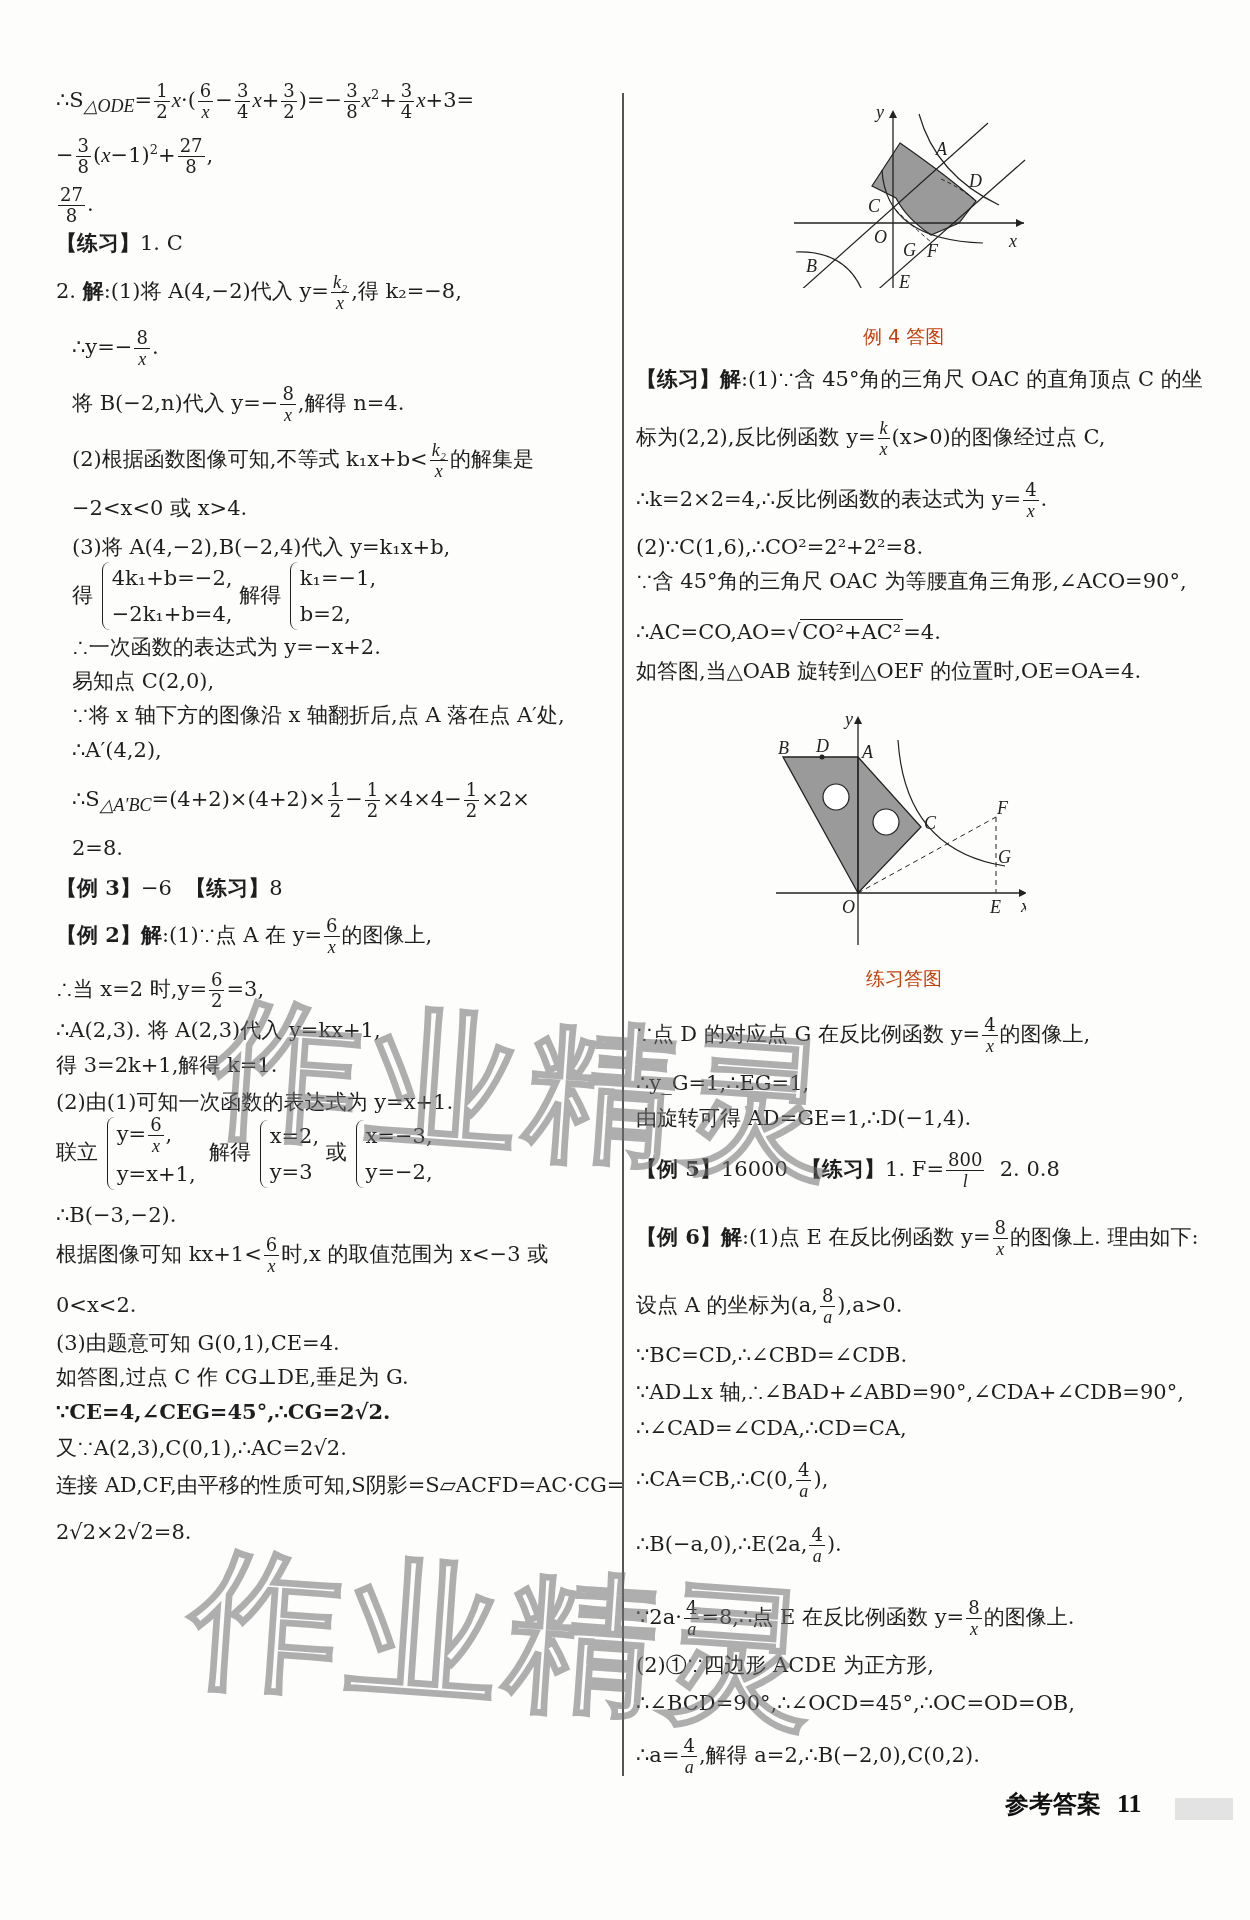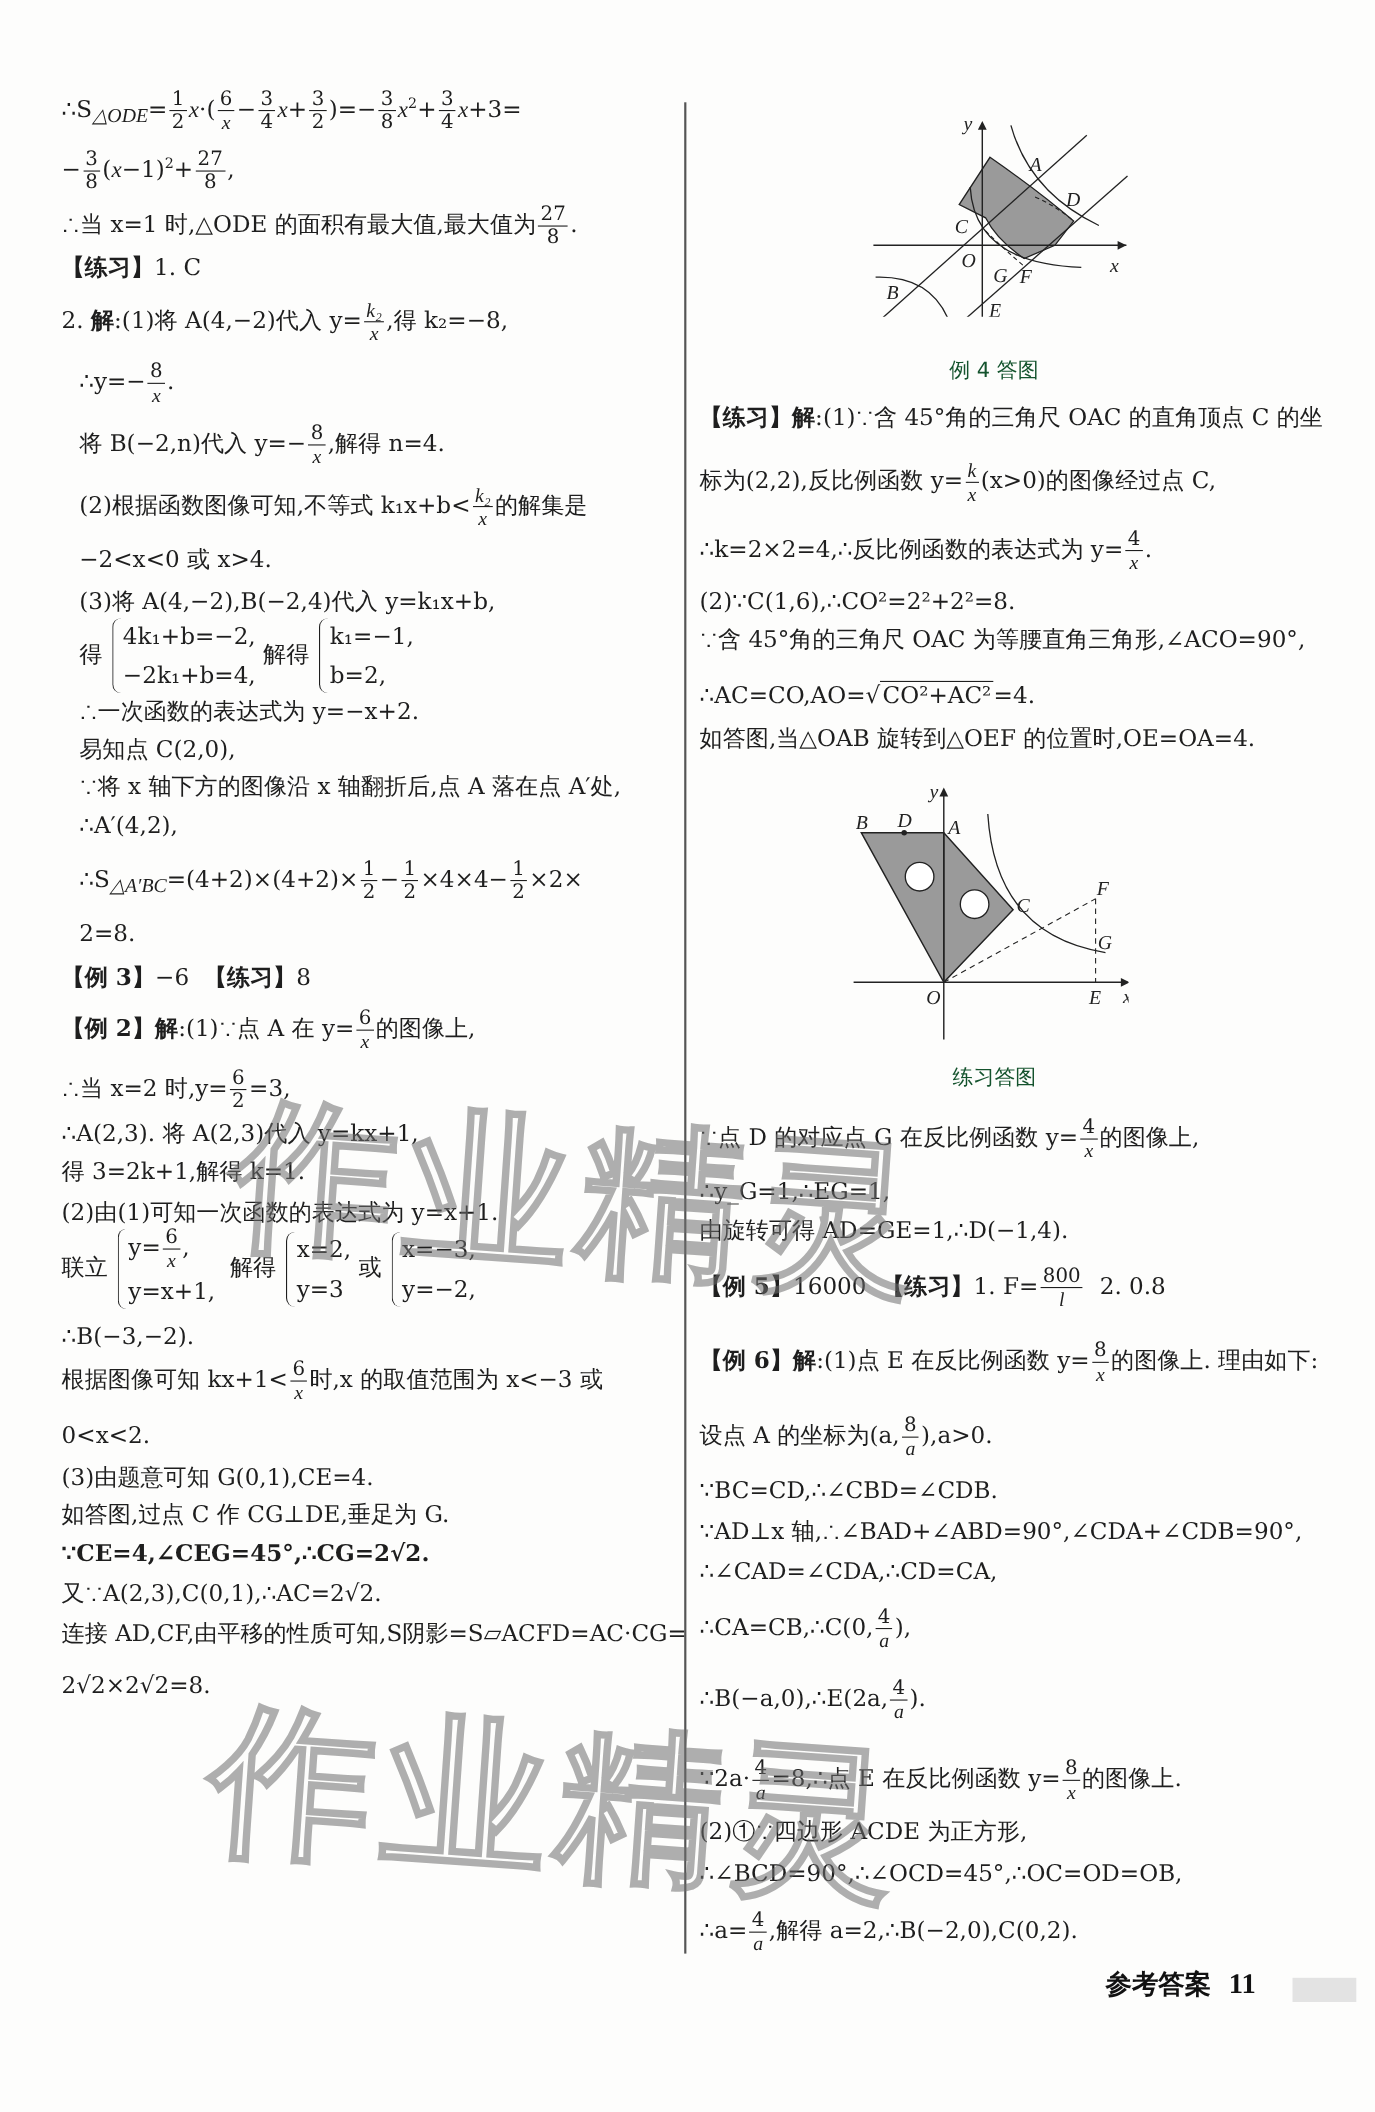--- a/index.html
+++ b/index.html
@@ -17,21 +17,21 @@
   .frac > span.num { border-bottom:1.3px solid #1e1e1e; }
   sub { font-size:18px; }
   sup { font-size:13px; }
   .brace-group { display:inline-block; vertical-align:middle; position:relative; padding-left:12px; }
   .brace-group::before {
     content:""; position:absolute; left:2px; top:2px; bottom:2px; width:8px;
     border-left:1.5px solid #1e1e1e; border-top-left-radius:8px; border-bottom-left-radius:8px;
   }
   .brace-group > div { line-height:36px; white-space:nowrap; }
   .divider { position:absolute; left:622px; top:93px; width:1.5px; height:1683px; background:#555; }
-  .caption { position:absolute; font-family:"DejaVu Sans", sans-serif; font-size:19px; color:#14532d; }
+  .caption { position:absolute; font-family:"DejaVu Sans", sans-serif; font-size:19px; color:#c2410c; }
   .footer { position:absolute; left:1005px; top:1788px; font-family:"DejaVu Sans", sans-serif; font-weight:bold; font-size:24px; color:#111; }
   .footer .num { font-family:"Liberation Serif", serif; margin-left:16px; font-size:26px; }
   .footer-bar { position:absolute; left:1175px; top:1798px; width:58px; height:22px; background:#e3e3e3; }
   .watermark {
     position:absolute; font-family:"DejaVu Sans", sans-serif; font-weight:bold;
     font-size:150px; color:transparent; -webkit-text-stroke:2px rgba(110,110,110,0.55);
     letter-spacing:8px; transform:rotate(4deg); white-space:nowrap; pointer-events:none;
   }
   .sqrt { border-top:1.3px solid #1e1e1e; padding:0 2px;margin-top:40px; }
   .bracket { font-weight:bold; }
@@ -40,21 +40,21 @@
 <body>
 
 <div class="col" style="left:56px; top:0; width:560px;">
   <div class="line" style="top:80px;">
     <span>∴S<sub class="it">△ODE</sub>=</span><span class="frac"><span class="num">1</span><span>2</span></span><span class="it">x</span>·(<span class="frac"><span class="num">6</span><span class="it">x</span></span>−<span class="frac"><span class="num">3</span><span>4</span></span><span class="it">x</span>+<span class="frac"><span class="num">3</span><span>2</span></span>)=−<span class="frac"><span class="num">3</span><span>8</span></span><span class="it">x</span><sup>2</sup>+<span class="frac"><span class="num">3</span><span>4</span></span><span class="it">x</span>+3=
   </div>
   <div class="line" style="top:135px;">
     −<span class="frac"><span class="num">3</span><span>8</span></span>(<span class="it">x</span>−1)<sup>2</sup>+<span class="frac"><span class="num">27</span><span>8</span></span>,
   </div>
   <div class="line" style="top:185px;">
-    <span>∴当 x=1 时,△ODE 的面积有最大值,最大值为</span><span class="frac"><span class="num">27</span><span>8</span></span>.
+    <span class="frac"><span class="num">27</span><span>8</span></span>.
   </div>
   <div class="line" style="top:228px;">
     <span class="bracket">【练习】</span><span>1. C</span>
   </div>
   <div class="line" style="top:272px;">
     <span>2. </span><b>解</b><span>:(1)将 A(4,−2)代入 y=</span><span class="frac"><span class="num it">k₂</span><span class="it">x</span></span><span>,得 k₂=−8,</span>
   </div>
   <div class="line" style="top:328px; left:16px;">
     <span>∴y=−</span><span class="frac"><span class="num">8</span><span class="it">x</span></span><span>.</span>
   </div>

